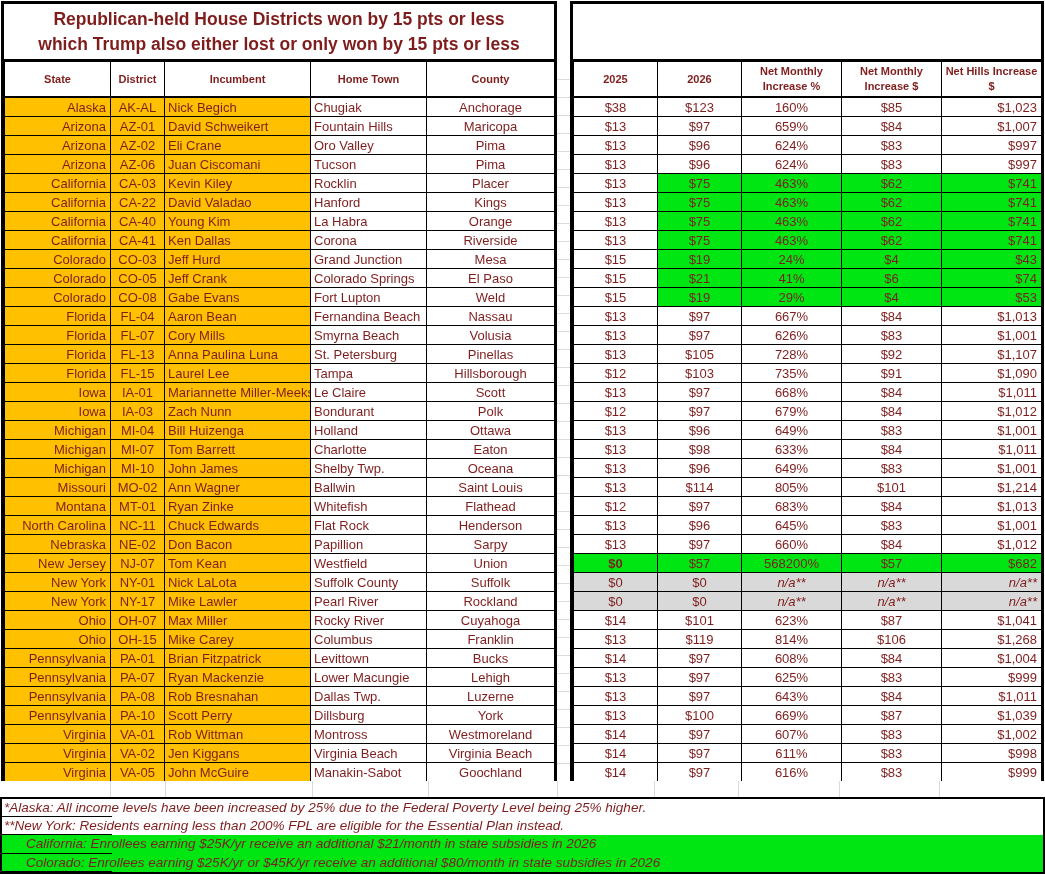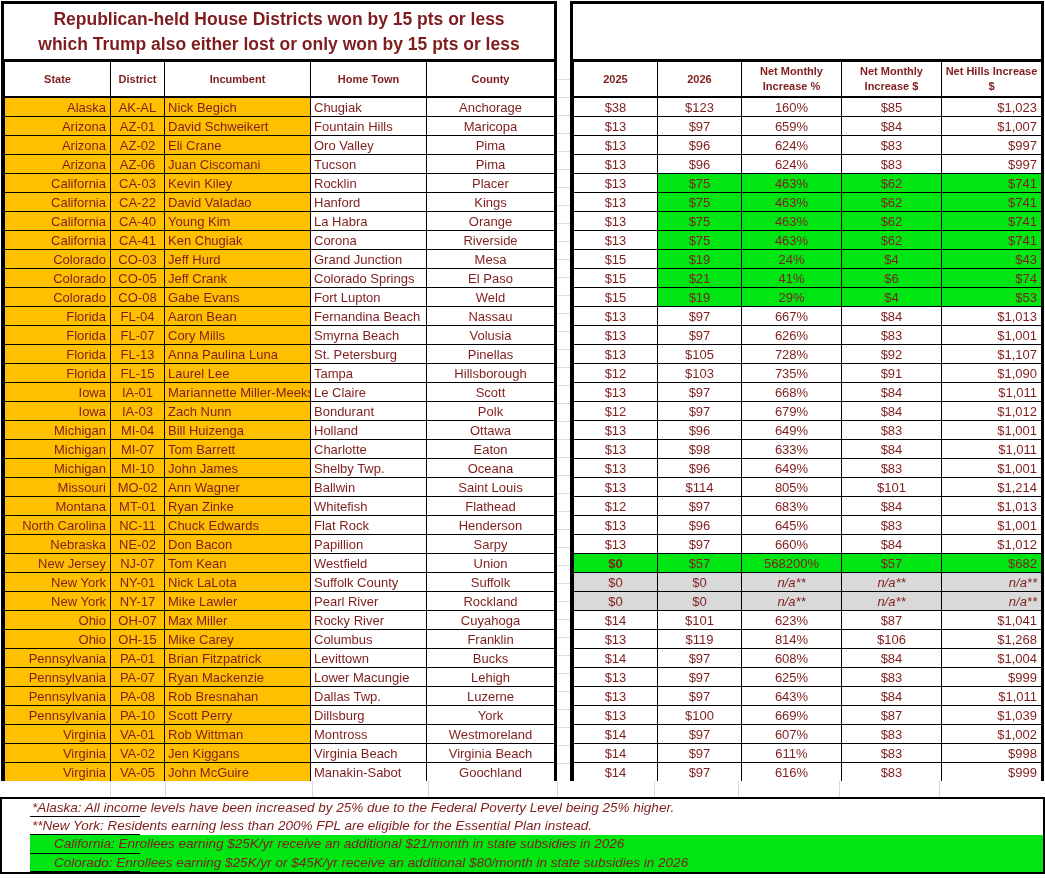--- a/index.html
+++ b/index.html
@@ -53,21 +53,21 @@
       linear-gradient(#d9d9d9,#d9d9d9);
     background-repeat:no-repeat;
     background-size:1px 100%;
     background-position:110px 0,165px 0,312px 0,428px 0,557px 0,654px 0,738px 0,839px 0,939px 0;
   }
   #footnotes{
     position:absolute;left:0;top:797px;width:1045px;border:2px solid #000;box-sizing:border-box;background:#fff;
   }
   .fnrow{
     position:relative;height:18.2px;font-size:13.5px;font-style:italic;
-    line-height:18px;padding-left:2px;white-space:nowrap;overflow:hidden;margin-left:28px;
+    line-height:18px;padding-left:2px;white-space:nowrap;overflow:hidden;
   }
   .fnrow.green{background:var(--green);padding-left:24px;}
   .fnrow.useg::after{
     content:"";position:absolute;left:0;bottom:0;width:110px;border-bottom:1.5px solid #000;
   }
 </style>
 </head>
 <body>
 
 <div id="screen">
@@ -140,21 +140,21 @@
           <tr>
             <td class="al-r bg-o">California</td>
             <td class="al-c bg-o">CA-40</td>
             <td class="al-l bg-o">Young Kim</td>
             <td class="al-l">La Habra</td>
             <td class="al-c">Orange</td>
           </tr>
           <tr>
             <td class="al-r bg-o">California</td>
             <td class="al-c bg-o">CA-41</td>
-            <td class="al-l bg-o">Ken Chugiak</td>
+            <td class="al-l bg-o">Ken Dallas</td>
             <td class="al-l">Corona</td>
             <td class="al-c">Riverside</td>
           </tr>
           <tr>
             <td class="al-r bg-o">Colorado</td>
             <td class="al-c bg-o">CO-03</td>
             <td class="al-l bg-o">Jeff Hurd</td>
             <td class="al-l">Grand Junction</td>
             <td class="al-c">Mesa</td>
           </tr>

